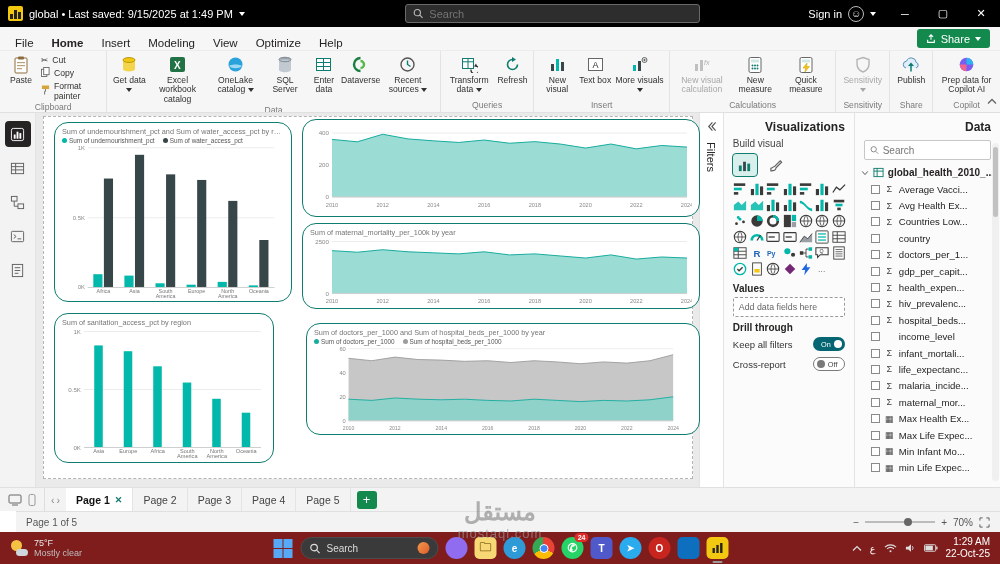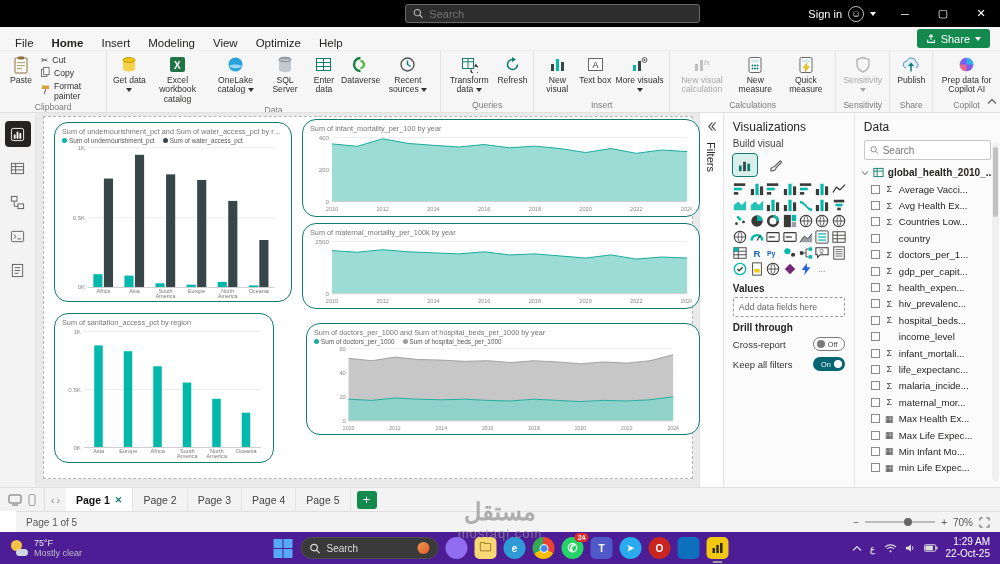--- a/index.html
+++ b/index.html
@@ -58,21 +58,21 @@
   .chart-2 { left:258px; top:106px; width:398px; height:86px; }
   .chart-3 { left:10px; top:196px; width:220px; height:150px; }
   .chart-4 { left:262px; top:206px; width:394px; height:112px; }
 
   .filters-strip { flex:0 0 25px; background:#fff; border-left:1px solid #e3e3e3; border-right:1px solid #e3e3e3; display:flex; flex-direction:column; align-items:center; padding-top:8px; gap:10px; }
   .filters-label { writing-mode:vertical-rl; font-size:11px; color:#252423; }
 
   .panel { background:#fbfbfb; border-right:1px solid #e3e3e3; display:flex; flex-direction:column; position:relative; }
   .viz-panel { flex:0 0 131px; }
   .data-panel { flex:0 0 134px; border-right:none; }
-  .panel-title { font-size:12px; font-weight:normal; color:#252423; padding:7px 9px 2px 9px; }
+  .panel-title { font-size:12px; font-weight:bold; color:#252423; padding:7px 9px 2px 9px;text-align:right; }
   .panel-sub { font-size:10px; color:#444; padding:2px 9px; }
   .buildrow { display:flex; gap:8px; padding:3px 9px; align-items:center; }
   .buildtab { width:24px; height:22px; border-radius:3px; display:flex; align-items:center; justify-content:center; }
   .buildtab.sel { background:#d8efeb; outline:1px solid #0E7C6F; }
   .vgrid { display:grid; grid-template-columns:repeat(7,1fr); gap:1px 1px; padding:2px 7px 4px 9px; }
   .vicon { width:15px; height:15px; display:flex; align-items:center; justify-content:center; }
   .vp-section { font-size:10px; color:#252423; padding:3px 9px 1px 9px; font-weight:bold; }
   .vp-label { font-size:9.5px; color:#333; }
   .dropbox { margin:2px 9px; border:1px dashed #9a9a9a; border-radius:2px; font-size:8.8px; color:#666; padding:4px 5px; background:#fff; }
   .toggl-row { display:flex; align-items:center; justify-content:space-between; padding:3px 9px; }
@@ -102,21 +102,21 @@
   .ptab .x { color:#0E7C6F; font-size:9px; }
   .addpage { width:20px; height:18px; background:#13894E; color:#fff; border-radius:3px; display:flex; align-items:center; justify-content:center; font-size:13px; margin-left:6px; }
 
   
   .statusbar { flex:0 0 21px; background:#f3f3f3; border-top:1px solid #e0e0e0; display:flex; align-items:center; font-size:10px; color:#555; padding:0 10px;margin-left:16px; }
   .zoomctl { margin-left:auto; display:flex; align-items:center; gap:6px; }
   .ztrack { width:70px; height:2px; background:#bbb; position:relative; }
   .zknob { position:absolute; left:55%; top:-3px; width:8px; height:8px; border-radius:50%; background:#666; }
 
   
-  .taskbar { flex:0 0 32px; background:#4c1d95; color:#fff; position:relative; display:flex; }
+  .taskbar { flex:0 0 32px; background:#7f1d1d; color:#fff; position:relative; display:flex; }
   .weather { display:flex; align-items:center; gap:6px; padding-left:10px; font-size:9px; line-height:1.15; color:#e8e8e8; }
   .wicon { width:18px; height:18px; position:relative; }
   .wicon .sun { position:absolute; left:1px; top:1px; width:11px; height:11px; border-radius:50%; background:#F6C244; }
   .wicon .cloud { position:absolute; right:0; bottom:1px; width:12px; height:7px; border-radius:6px; background:#cfd6dd; }
   .tb-center { position:absolute; left:50%; top:0; transform:translateX(-50%); height:100%; display:flex; align-items:center; gap:7px; }
   .startbtn { width:22px; height:22px; display:grid; grid-template-columns:9px 9px; grid-template-rows:9px 9px; gap:1px; align-content:center; justify-content:center; }
   .startbtn i { background:#57A8F5; display:block; }
   .tsearch { height:22px; background:#3a3a3a; border:1px solid #4c4c4c; border-radius:11px; display:flex; align-items:center; gap:6px; padding:0 8px; width:138px; font-size:10px; color:#ddd; }
   .tsearch .bingdot { margin-left:auto; width:12px; height:12px; border-radius:50%; background:linear-gradient(135deg,#f2994a,#e05d2d); }
   .appbtns { display:flex; align-items:center; gap:7px; }
@@ -129,20 +129,29 @@
   .watermark { position:absolute; left:50%; top:498px; transform:translateX(-50%); text-align:center; color:#8a8a8a; opacity:.65; z-index:40; pointer-events:none; }
   .watermark .wm1 { font-size:24px; font-weight:bold; }
   .watermark .wm2 { font-size:13px; letter-spacing:1px; color:#9a9a9a; }
 </style>
 </head>
 <body>
 
 <div class="app">
 
   <div class="titlebar">
+    <div class="tb-left">
+      <span class="appicon">
+          <i style="height:5px"></i>
+          <i style="height:9px"></i>
+          <i style="height:7px"></i>
+        </span>
+      <span>global • Last saved: 9/15/2025 at 1:49 PM</span>
+      <span class="caret"></span>
+    </div>
     <div class="tb-search">
       <svg width="11" height="11" viewBox="0 0 12 12">
           <circle cx="5" cy="5" r="3.6" fill="none" stroke="#bbb" stroke-width="1.3"></circle>
           <line x1="8" y1="8" x2="11" y2="11" stroke="#bbb" stroke-width="1.3"></line>
         </svg>
       <input placeholder="Search" style="">
     </div>
     <div class="tb-right">
       <div class="signin">
         <span>Sign in</span>
@@ -519,21 +528,20 @@
               <rect x="157.7" y="144.16" width="9.55" height="5.84" fill="#01B8AA"></rect>
               <rect x="168.75" y="59.480000000000004" width="9.55" height="90.52" fill="#374649"></rect>
               <text x="168.25" y="155.5" text-anchor="middle" font-size="5.6" fill="#777"><tspan x="168.25" dy="0">North</tspan><tspan x="168.25" dy="5.4">America</tspan></text>
               <rect x="190.2" y="147.81" width="9.55" height="2.19" fill="#01B8AA"></rect>
               <rect x="201.25" y="100.36" width="9.55" height="49.64" fill="#374649"></rect>
               <text x="200.75" y="155.5" text-anchor="middle" font-size="5.6" fill="#777"><tspan x="200.75" dy="0">Oceania</tspan></text>
               <line x1="22" x2="217" y1="150" y2="150" stroke="#cfcfcf"></line>
             </svg>
         </div>
         <div class="chart chart-1">
-          <div class="chart-title">Sum of infant_mortality_per_100 by year</div>
 
           <svg class="plot" viewBox="0 0 382 79">
               <line x1="22" x2="377" y1="68" y2="68" stroke="#ececec" stroke-width="1"></line>
               <text x="19" y="70" text-anchor="end" font-size="6.2" fill="#8a8a8a">0</text>
               <line x1="22" x2="377" y1="36" y2="36" stroke="#ececec" stroke-width="1"></line>
               <text x="19" y="38" text-anchor="end" font-size="6.2" fill="#8a8a8a">200</text>
               <line x1="22" x2="377" y1="4" y2="4" stroke="#ececec" stroke-width="1"></line>
               <text x="19" y="6" text-anchor="end" font-size="6.2" fill="#8a8a8a">400</text>
               <polygon points="22,68 22,10.399999999999999 47.35714285714286,12.799999999999997 72.71428571428572,5.280000000000001 98.07142857142857,9.920000000000002 123.42857142857143,11.840000000000003 148.78571428571428,13.439999999999998 174.14285714285714,11.04 199.5,14.240000000000002 224.85714285714286,12.64 250.21428571428572,15.04 275.57142857142856,19.04 300.92857142857144,15.04 326.2857142857143,19.840000000000003 351.64285714285717,16.479999999999997 377,18.08 377,68" fill="#9BDCD5"></polygon>
               <polyline points="22,10.399999999999999 47.35714285714286,12.799999999999997 72.71428571428572,5.280000000000001 98.07142857142857,9.920000000000002 123.42857142857143,11.840000000000003 148.78571428571428,13.439999999999998 174.14285714285714,11.04 199.5,14.240000000000002 224.85714285714286,12.64 250.21428571428572,15.04 275.57142857142856,19.04 300.92857142857144,15.04 326.2857142857143,19.840000000000003 351.64285714285717,16.479999999999997 377,18.08" fill="none" stroke="#18AC9E" stroke-width="1"></polyline>
@@ -919,31 +927,31 @@
           <div class="vicon">
             <svg width="14" height="14" viewBox="0 0 16 16">
               <text x="3" y="11" font-size="9" fill="#3b3a39">…</text>
             </svg>
           </div>
         </div>
       <div class="vp-section">Values</div>
       <div class="dropbox">Add data fields here</div>
       <div class="vp-section">Drill through</div>
       <div class="toggl-row">
+        <span class="vp-label">Keep all filters</span>
+        <span class="toggle on">
+            <span>On</span>
+            <span class="knob"></span>
+          </span>
+      </div>
+      <div class="toggl-row">
         <span class="vp-label">Cross-report</span>
         <span class="toggle off">
             <span class="knob"></span>
             <span>Off</span>
-          </span>
-      </div>
-      <div class="toggl-row">
-        <span class="vp-label">Keep all filters</span>
-        <span class="toggle on">
-            <span>On</span>
-            <span class="knob"></span>
           </span>
       </div>
     </div>
 
     <div class="panel data-panel">
       <div class="panel-title">Data</div>
       <div class="searchbox">
         <svg width="10" height="10" viewBox="0 0 12 12">
             <circle cx="5" cy="5" r="3.6" fill="none" stroke="#888" stroke-width="1.3"></circle>
             <line x1="8" y1="8" x2="11" y2="11" stroke="#888" stroke-width="1.3"></line>

